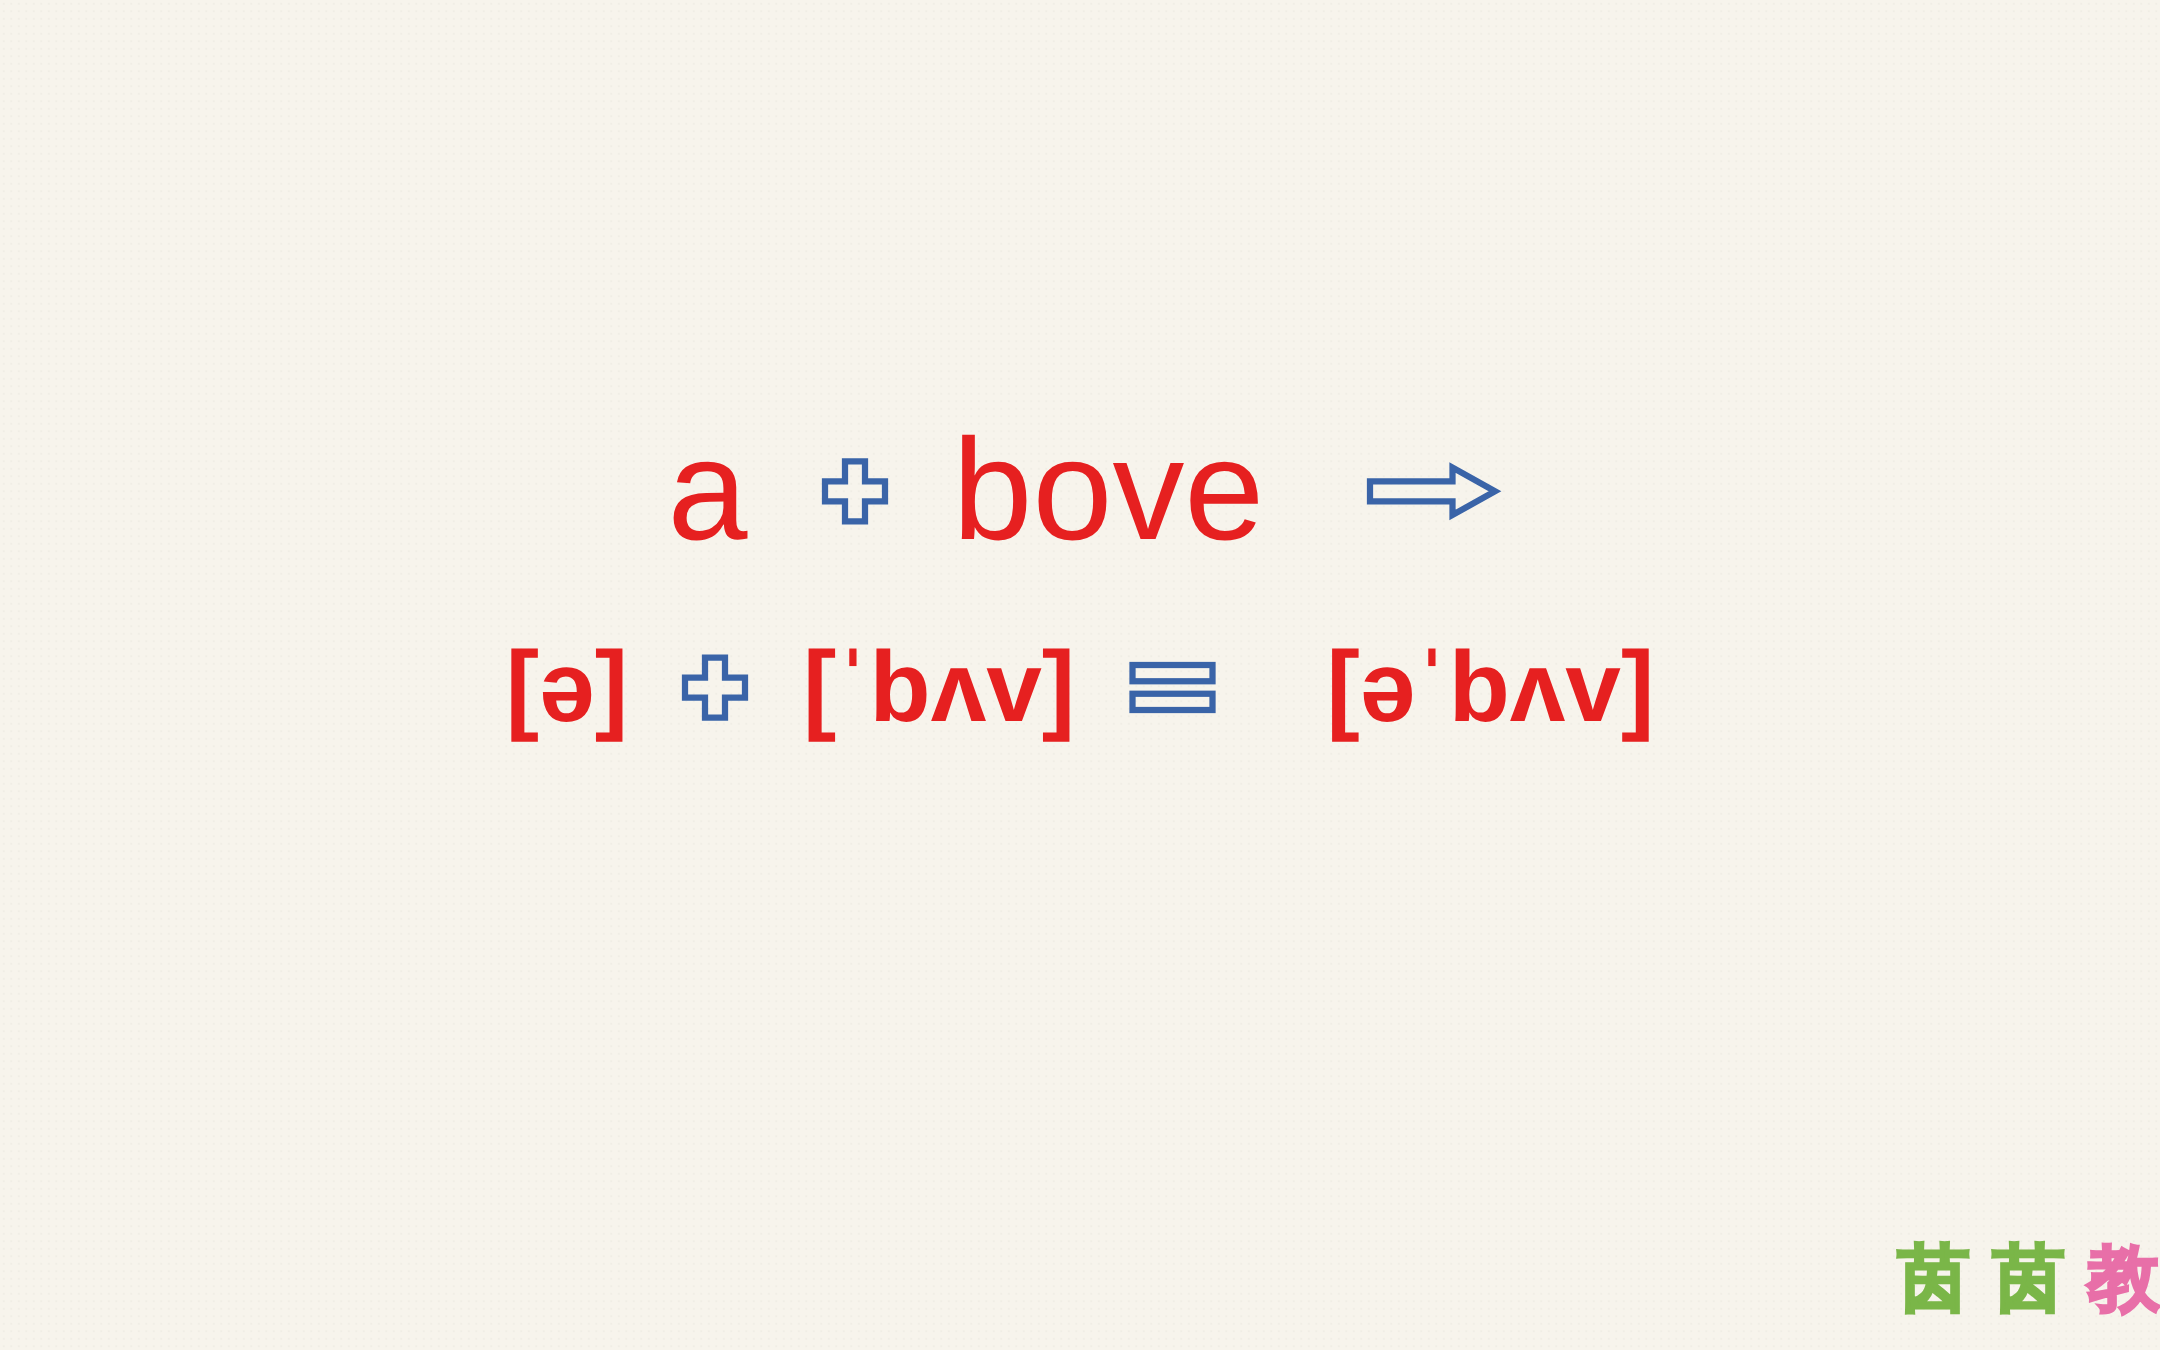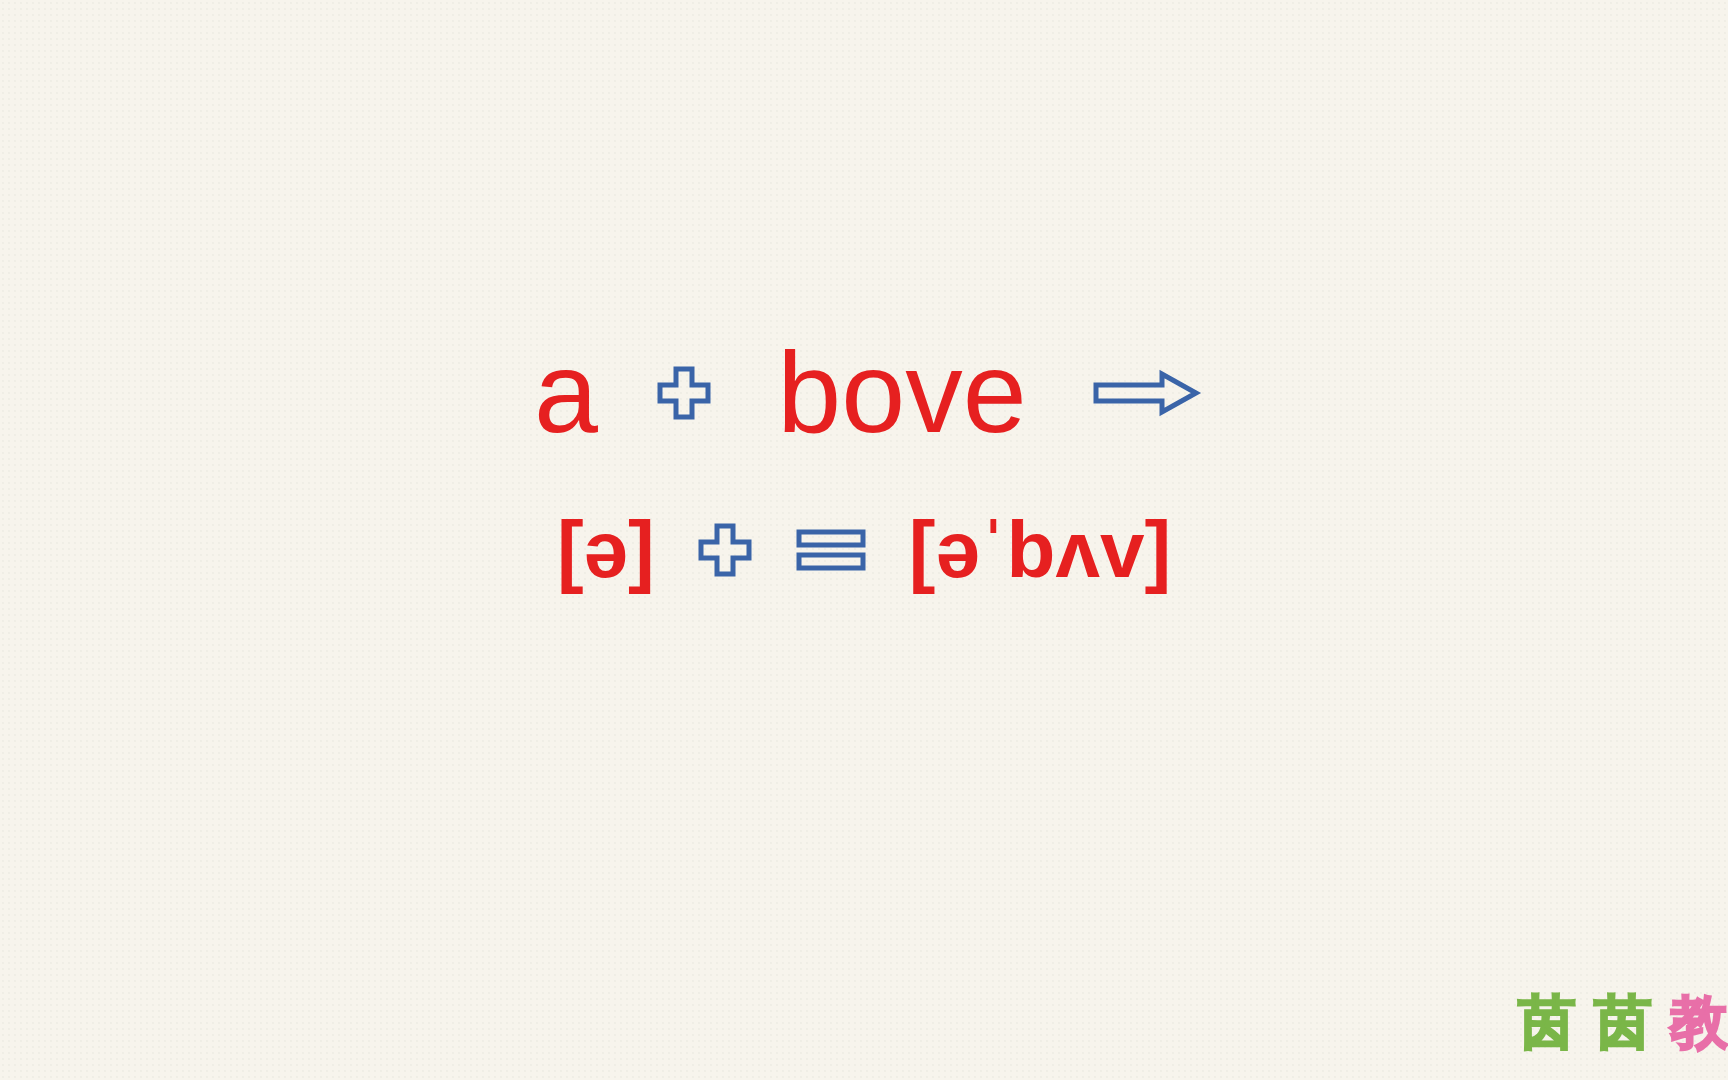--- a/index.html
+++ b/index.html
@@ -55,21 +55,21 @@
     right: 0;
     font-size: 58px;
     font-weight: 700;
     font-family: Liberation Mono, monospace;
     white-space: nowrap;
   }
   .wm-char { margin-right: 18px; -webkit-text-stroke: 2px currentColor; color: transparent; }
   .wm-green { -webkit-text-stroke-color: #7ab648; color: #7ab648; }
   .wm-pink { -webkit-text-stroke-color: #e86fa8; color: #e86fa8; }
   .row1 .word:nth-child(1) { min-width: 80px; text-align: center; }
-  .row1 .word:nth-child(3) { min-width: 280px; text-align: center; }
+  .row1 .word:nth-child(3) { min-width: 280px; text-align: left; }
   .row1 .word:nth-child(5) { min-width: 320px; text-align: left; }
   .row2 { gap: 42px; }
   .row2 .phon:nth-child(5) { margin-left: 45px; }
 </style>
 </head>
 <body>
 
 <div class="content">
 
   <div class="row row1">
@@ -87,20 +87,21 @@
     </span>
   </div>
 
   <div class="row row2">
     <span class="phon">[ə]</span>
     <span class="icon plus-icon">
       <svg width="56" height="56" viewBox="0 0 56 56">
         <path d="M20 4 H36 V20 H52 V36 H36 V52 H20 V36 H4 V20 H20 Z" fill="none" stroke="#3a64a8" stroke-width="5" stroke-linejoin="miter"></path>
       </svg>
     </span>
+    <span class="phon">[ˈbʌv]</span>
     <span class="icon equals-icon">
       <svg width="72" height="44" viewBox="0 0 72 44">
         <rect x="4" y="4" width="64" height="13" fill="none" stroke="#3a64a8" stroke-width="5"></rect>
         <rect x="4" y="27" width="64" height="13" fill="none" stroke="#3a64a8" stroke-width="5"></rect>
       </svg>
     </span>
     <span class="phon">[əˈbʌv]</span>
   </div>
 
 </div>

